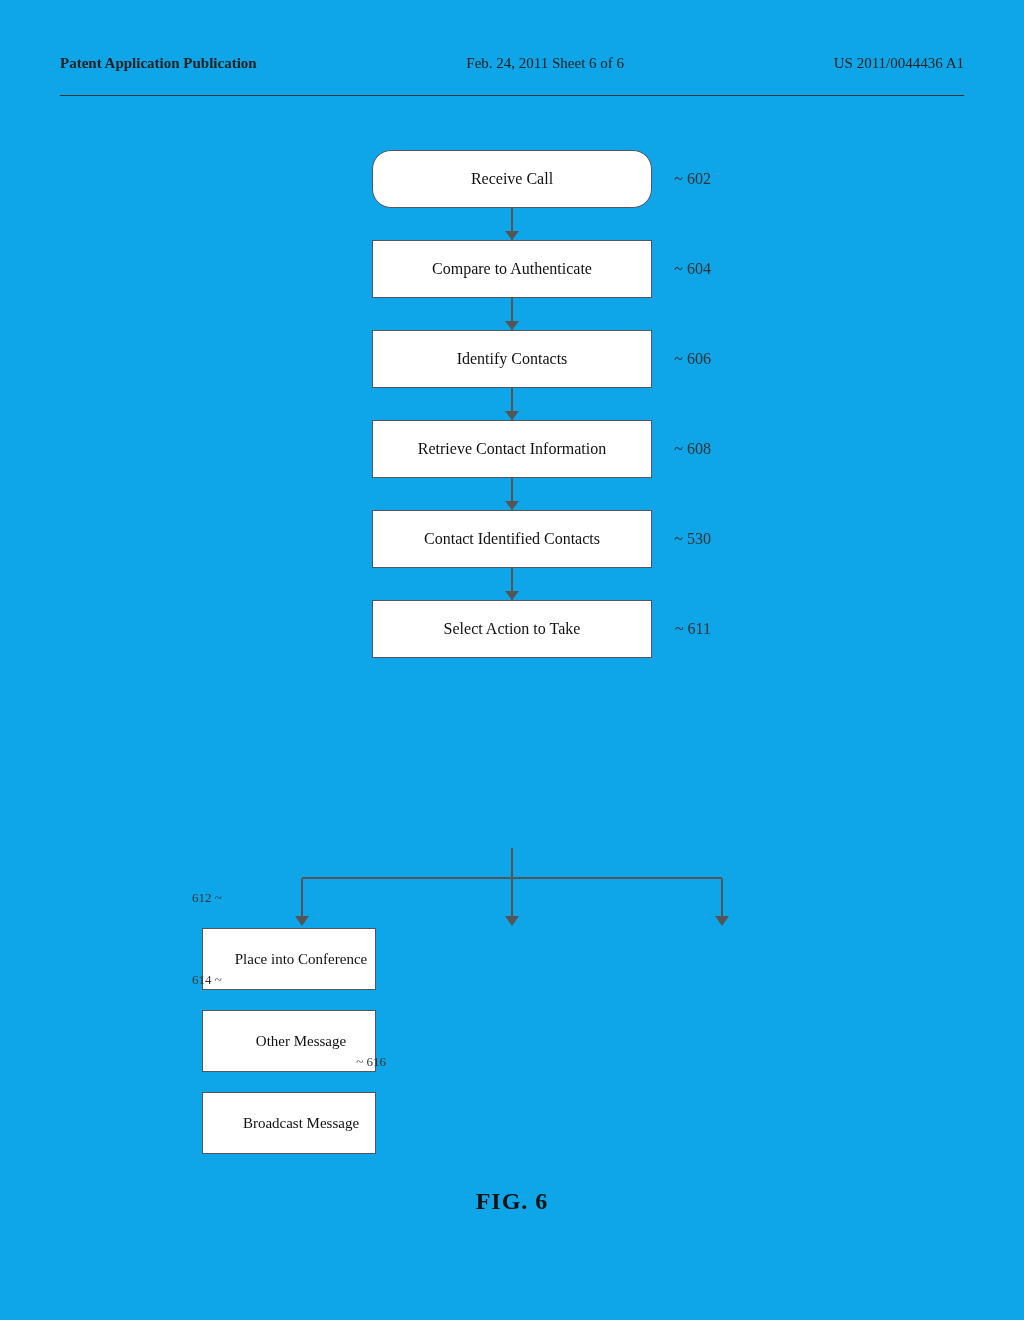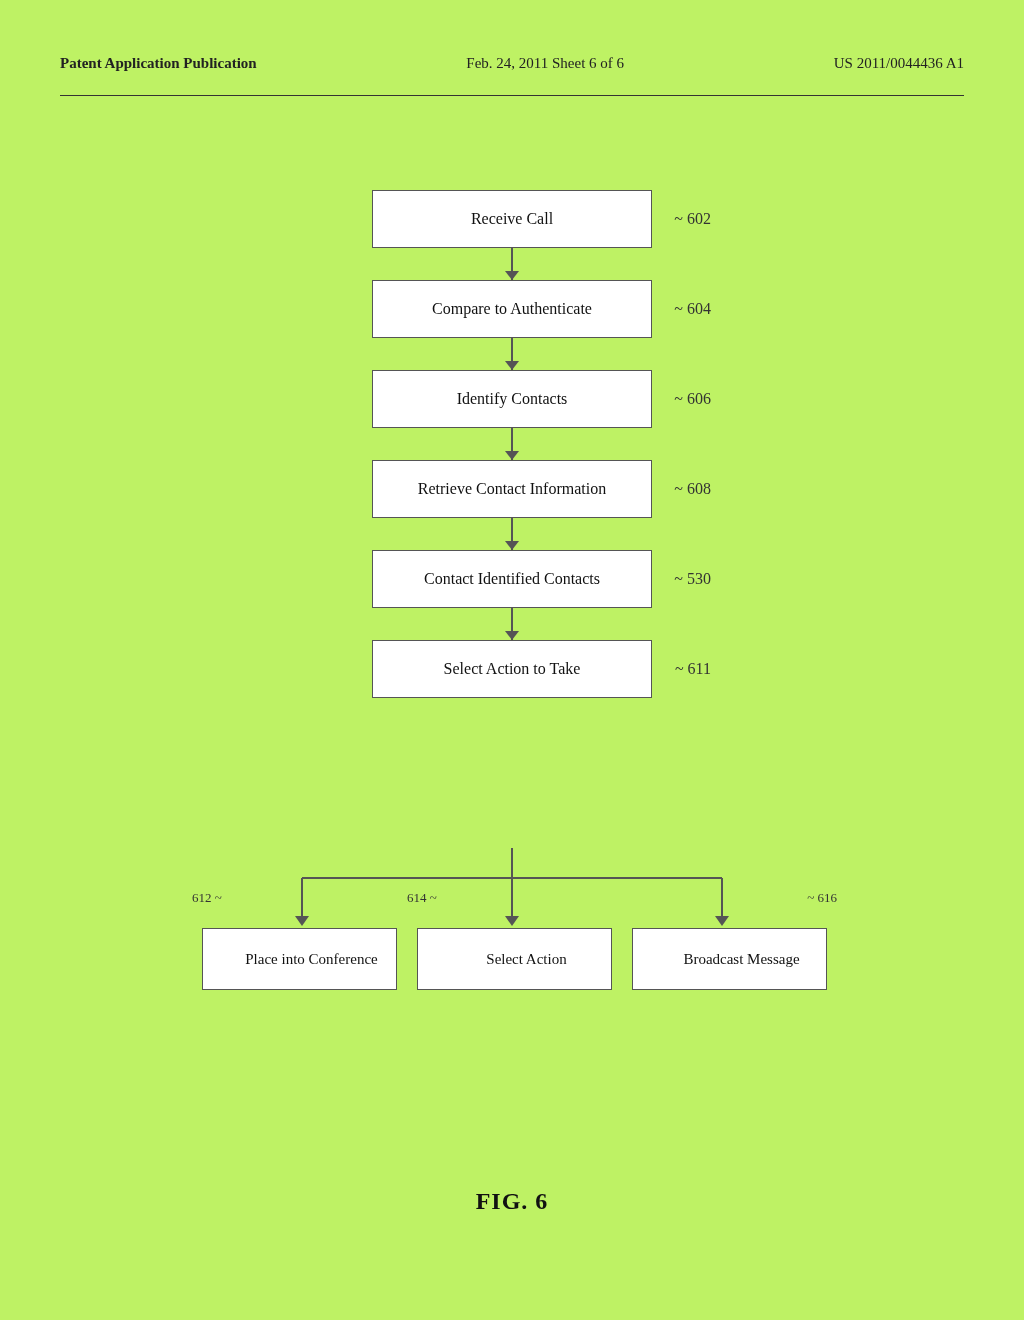--- a/index.html
+++ b/index.html
@@ -9,21 +9,21 @@
       height: 1320px;
       background: #ffffff;
       font-family: 'Times New Roman', Times, serif;
       overflow: hidden;
     }
 
     .page {
       width: 1024px;
       height: 1320px;
       position: relative;
-      background: #bef264;
+      background: #0ea5e9;
     }
 
     
     .header {
       position: absolute;
       top: 55px;
       left: 0;
       right: 0;
       display: flex;
       justify-content: space-between;
@@ -111,21 +111,21 @@
     
     .ref-label {
       position: absolute;
       right: -60px;
       font-size: 16px;
       color: #333;
       white-space: nowrap;
     }
 
     .flow-box-bottom {
-      width: 195px;
+      width: 174px;
       height: 62px;
       font-size: 15px;
       padding-left: 24px;
     }
 
     
     .fig-label {
       position: absolute;
       bottom: 105px;
       left: 50%;
@@ -151,21 +151,21 @@
 
   <div class="header">
     <span class="header-left">Patent Application Publication</span>
     <span class="header-center">Feb. 24, 2011   Sheet 6 of 6</span>
     <span class="header-right">US 2011/0044436 A1</span>
   </div>
   <div class="header-line"></div>
 
   <div class="flowchart">
 
-    <div class="flow-box flow-box-main" style="margin-top:40px;">
+    <div class="flow-box flow-box-main" style="border-radius:19px;">
       <span>Receive Call</span>
       <span class="ref-label">~ <span>602</span></span>
     </div>
 
     <div class="arrow-row">
       <div style="position:relative;height:100%;width:2px;background:#555;margin:0 auto;">
         <div class="arrow-head"></div>
       </div>
     </div>
 
@@ -232,33 +232,33 @@
 
     <line x1="310" y1="30" x2="310" y2="70" stroke="#555" stroke-width="2"></line>
 
     <polygon points="303,68 317,68 310,78" fill="#555"></polygon>
 
     <line x1="520" y1="30" x2="520" y2="70" stroke="#555" stroke-width="2"></line>
 
     <polygon points="513,68 527,68 520,78" fill="#555"></polygon>
   </svg>
 
-  <div style="position:absolute; top:928px; left:50%; transform:translateX(-50%); display:flex; gap:20px; align-items:flex-start; width:620px; justify-content:space-between;">
+  <div style="position:absolute; top:928px; left:50%; transform:translateX(-50%); display:flex; gap:20px; align-items:flex-start; width:620px; justify-content:space-between;flex-direction:column;">
 
     <div style="display:flex;flex-direction:column;align-items:center;position:relative;">
       <span style="position:absolute;top:-38px;left:-10px;font-size:13px;color:#333;">612 ~</span>
       <div class="flow-box flow-box-bottom">
         <span>Place into Conference</span>
       </div>
     </div>
 
     <div style="display:flex;flex-direction:column;align-items:center;position:relative;">
       <span style="position:absolute;top:-38px;left:-10px;font-size:13px;color:#333;">614 ~</span>
       <div class="flow-box flow-box-bottom">
-        <span>Select Action</span>
+        <span>Other Message</span>
       </div>
     </div>
 
     <div style="display:flex;flex-direction:column;align-items:center;position:relative;">
       <span style="position:absolute;top:-38px;right:-10px;font-size:13px;color:#333;">~ 616</span>
       <div class="flow-box flow-box-bottom">
         <span>Broadcast Message</span>
       </div>
     </div>
 

